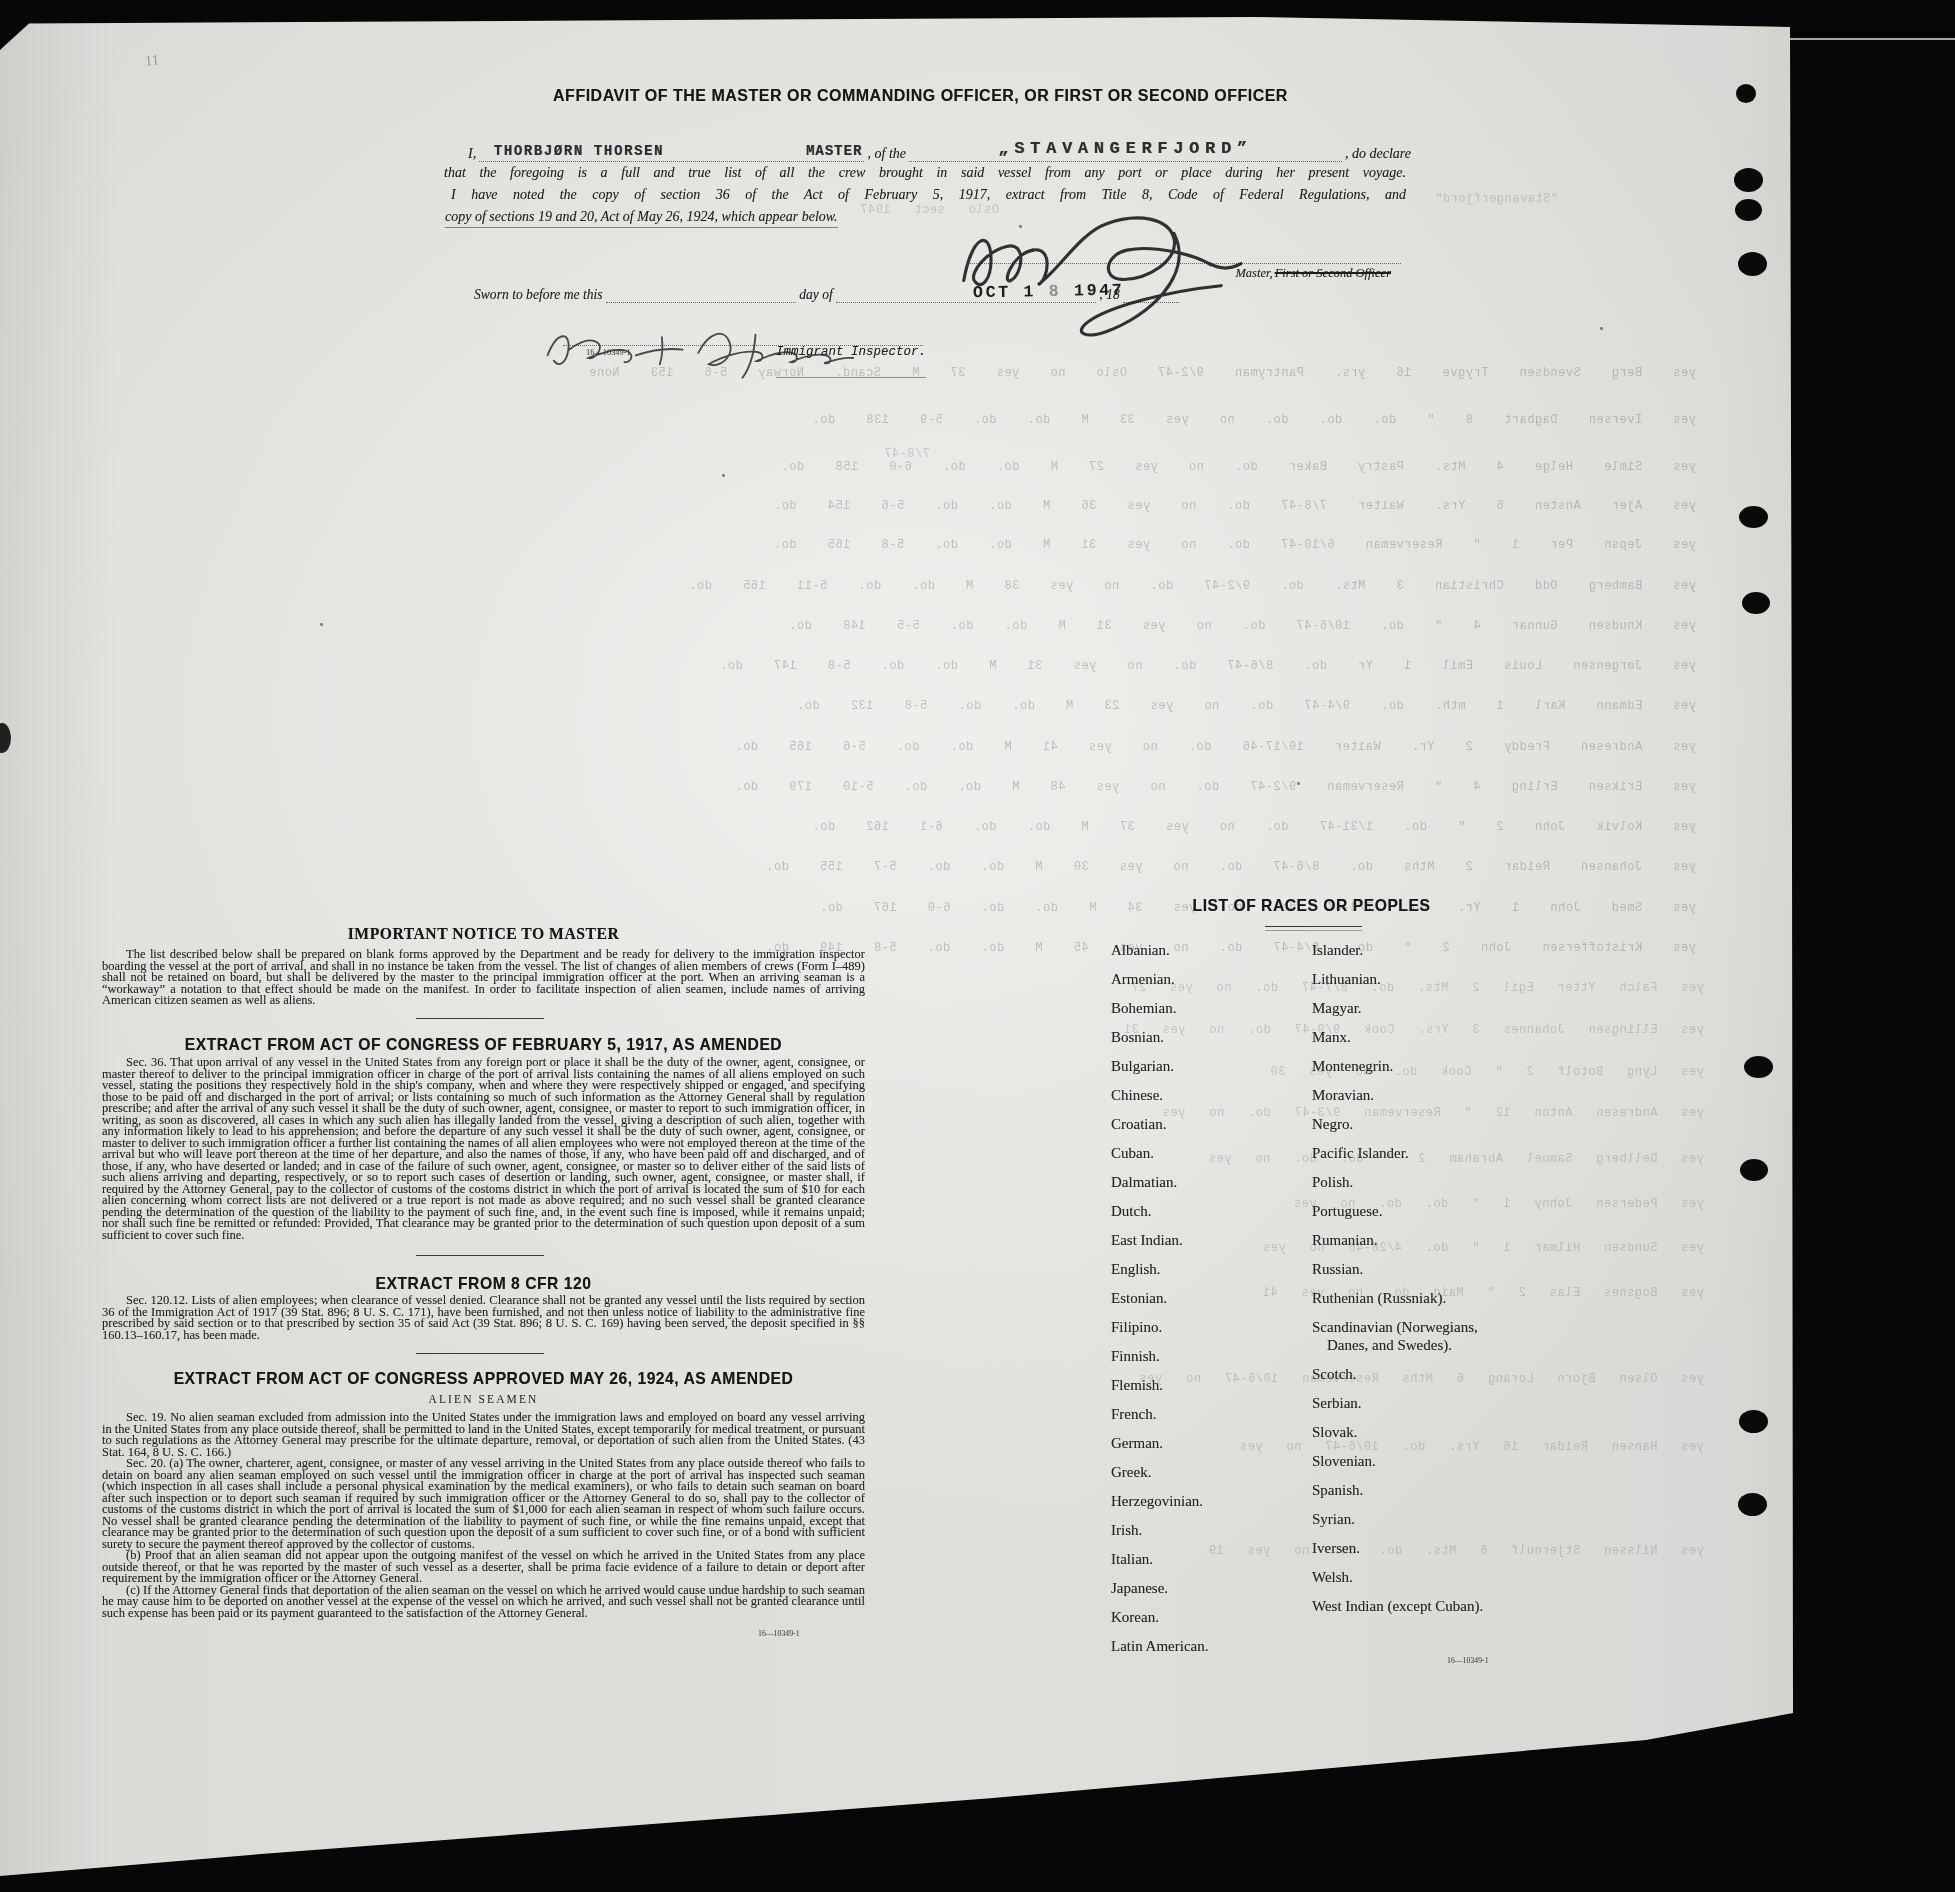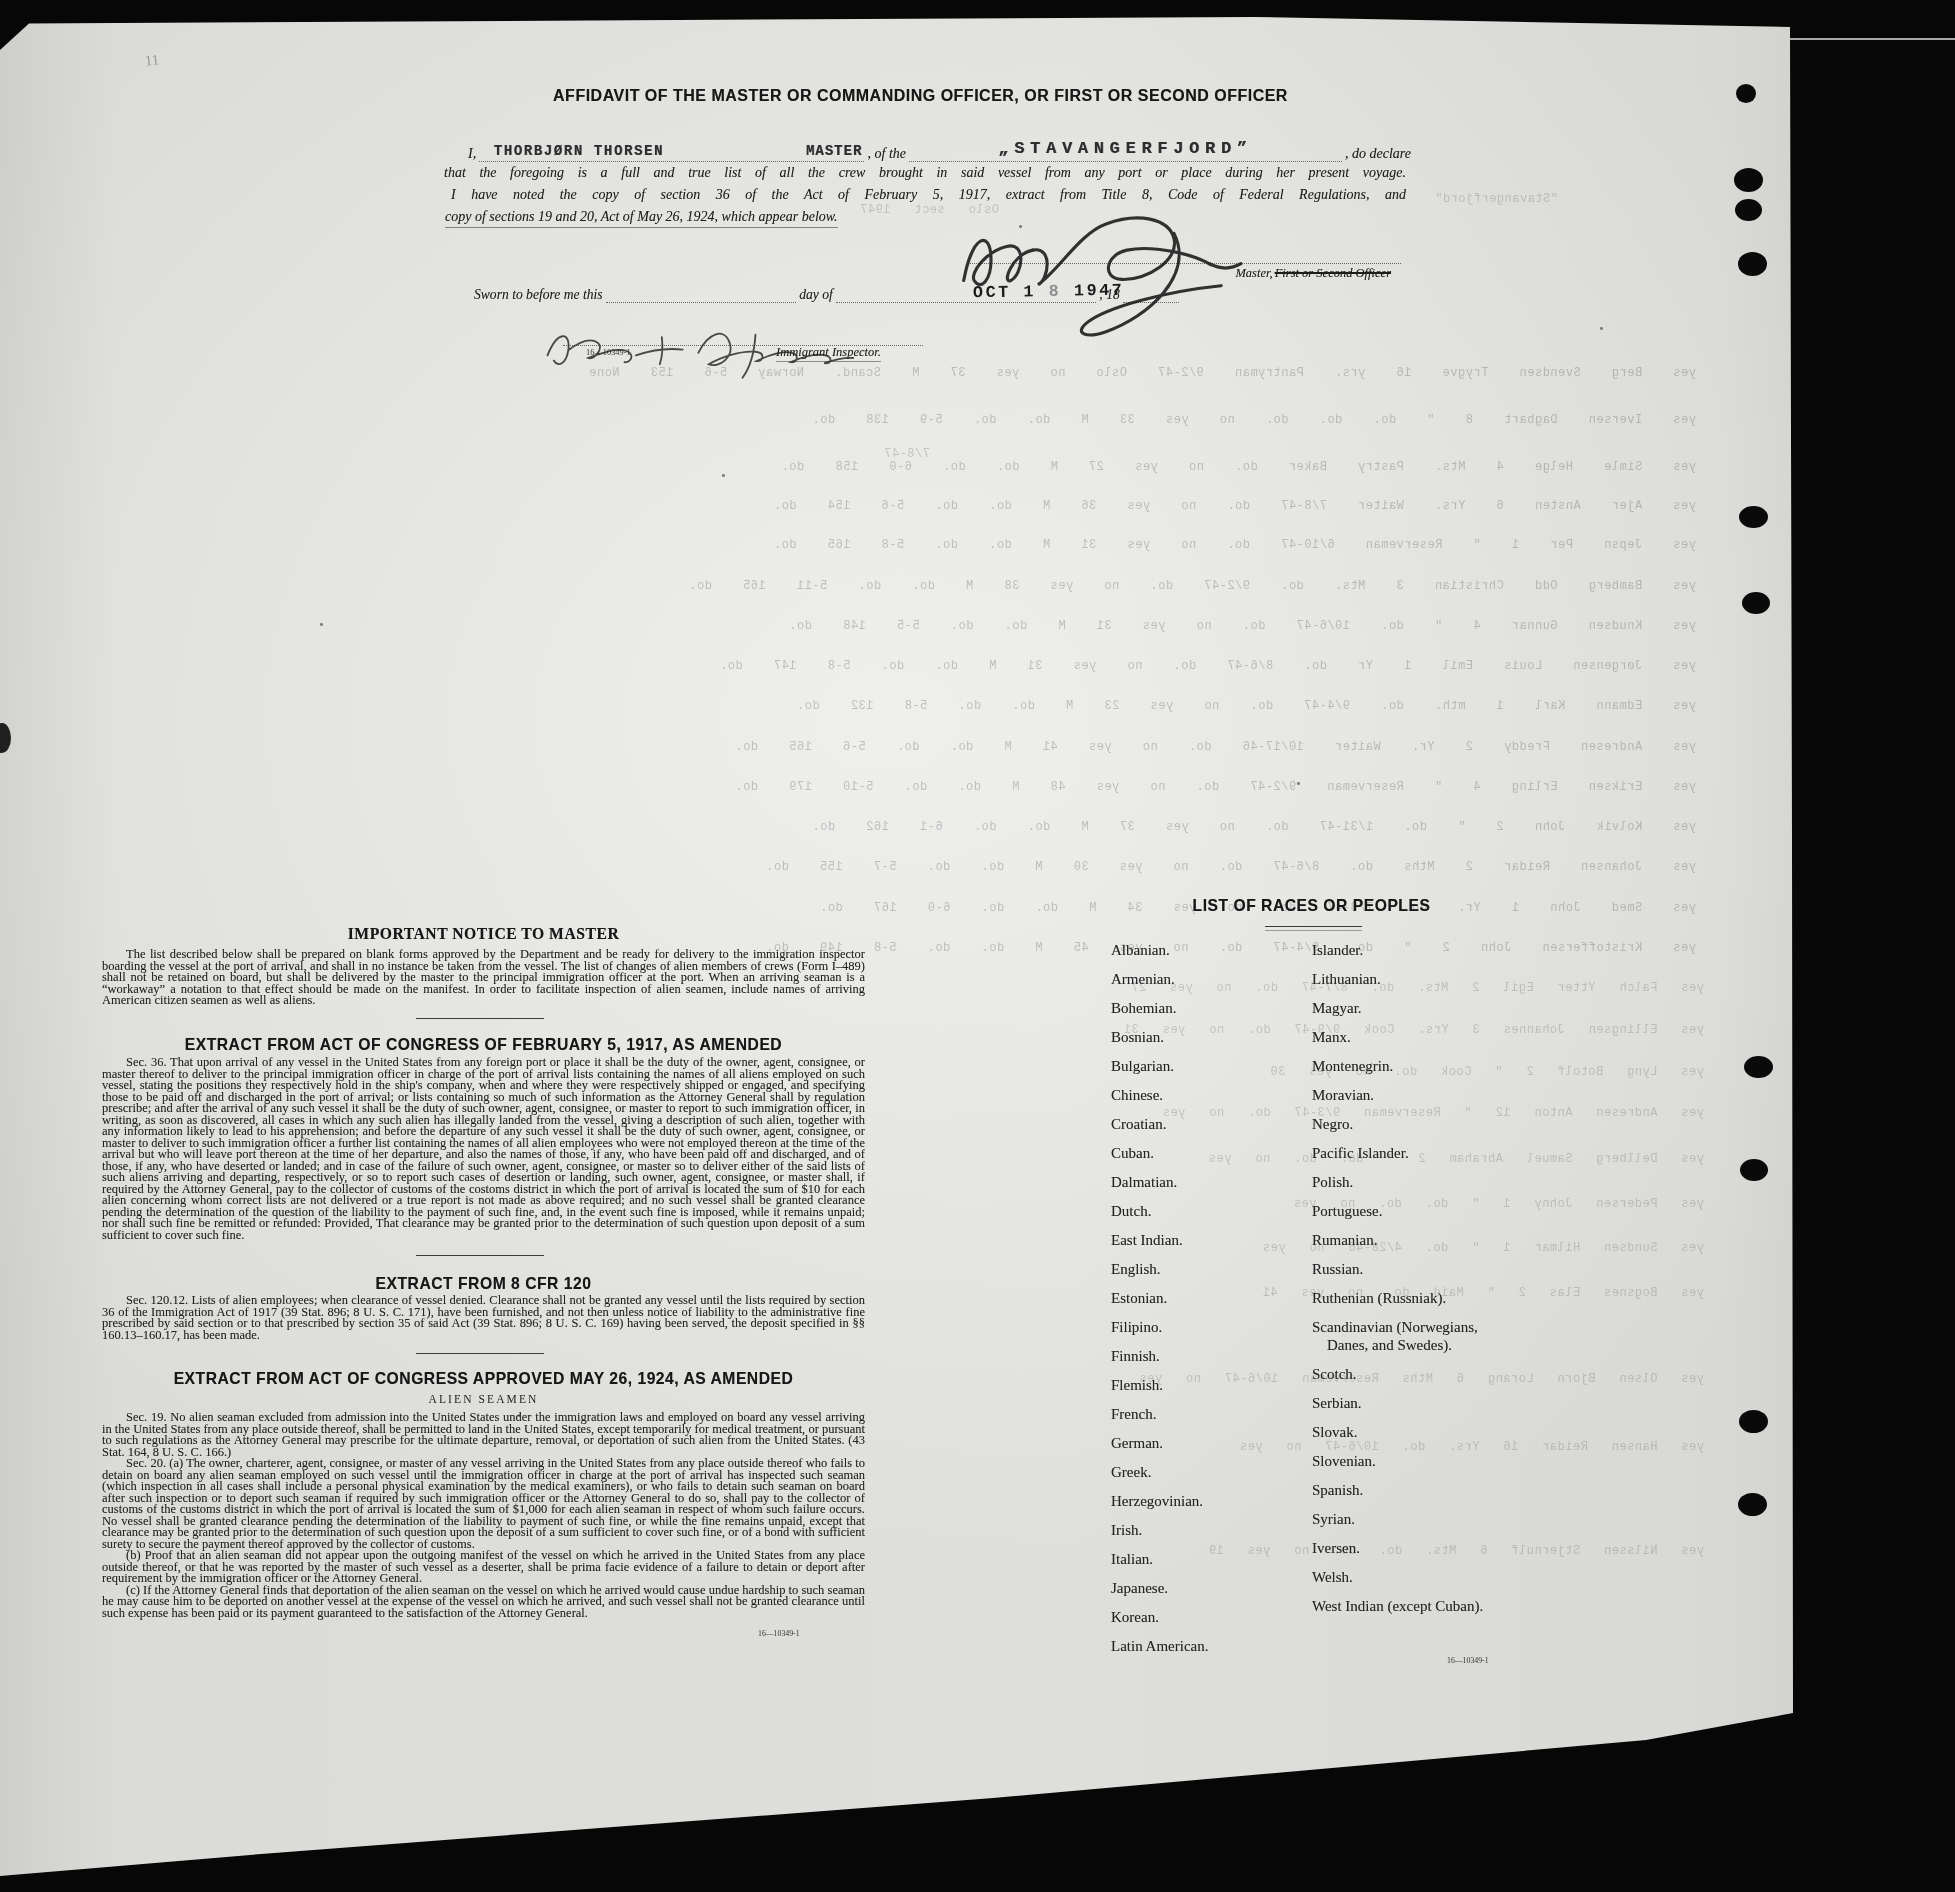--- a/index.html
+++ b/index.html
@@ -135,21 +135,21 @@
     <svg class="sig" viewBox="0 0 660 150" style="left:531px;top:306px;width:345px;height:78px;z-index:3;">
       <g fill="none" stroke="#262626" stroke-width="3.5" stroke-linecap="round" opacity="0.82">
         <path d="M30,95 C50,45 75,50 70,85 C66,112 50,118 42,105 M70,85 C90,70 110,60 126,70 C140,80 120,105 108,100 C130,92 160,80 180,86 C200,92 190,110 178,108"></path>
         <path d="M200,95 C230,85 260,80 290,84 M250,60 C252,80 250,100 246,112"></path>
         <path d="M320,90 C340,50 370,42 380,70 C390,98 360,120 340,112 C360,100 400,85 430,88 C450,90 445,108 432,106 C455,95 480,85 500,90 C515,94 510,110 498,108 C520,98 545,90 565,95 C580,99 575,112 562,110 C580,104 600,98 618,100"></path>
         <path d="M430,55 C428,85 420,118 405,138"></path>
       </g>
     </svg>
     <div class="dots" style="position:absolute;left:563px;top:332px;width:360px;height:12.5px;z-index:2;"></div>
     <div class="smalltext" style="position:absolute;left:586px;top:348px;z-index:2;">16—10349-1</div>
-    <div class="ital" style="position:absolute;left:776px;top:345px;font-size:12.5px;border-bottom:1px solid rgba(50,50,50,.5);padding-bottom:1px;z-index:2;">Immigrant Inspector.</div>
+    <div class="ital" style="position:absolute;left:776px;top:345px;font-size:12.5px;border-bottom:1px solid rgba(50,50,50,.5);padding-bottom:18px;z-index:2;font-family:Liberation Mono, monospace;">Immigrant Inspector.</div>
 
     <div class="heading" style="left:102px;top:925px;width:763px;z-index:2;font-family:Liberation Serif, serif;">IMPORTANT NOTICE TO MASTER</div>
     <p class="body-par" style="position:absolute;left:102px;top:949px;width:763px;z-index:2;">The list described below shall be prepared on blank forms approved by the Department and be ready for delivery to the immigration inspector boarding the vessel at the port of arrival, and shall in no instance be taken from the vessel.  The list of changes of alien members of crews (Form I–489) shall not be retained on board, but shall be delivered by the master to the principal immigration officer at the port.  When an arriving seaman is a “workaway” a notation to that effect should be made on the manifest.  In order to facilitate inspection of alien seamen, include names of arriving American citizen seamen as well as aliens.</p>
 
     <div class="rule" style="left:416px;top:1018px;width:128px;z-index:2;"></div>
 
     <div class="heading" style="left:102px;top:1036px;width:763px;z-index:2;">EXTRACT FROM ACT OF CONGRESS OF FEBRUARY 5, 1917, AS AMENDED</div>
     <p class="body-par" style="position:absolute;left:102px;top:1057px;width:763px;z-index:2;">Sec. 36. That upon arrival of any vessel in the United States from any foreign port or place it shall be the duty of the owner, agent, consignee, or master thereof to deliver to the principal immigration officer in charge of the port of arrival lists containing the names of all aliens employed on such vessel, stating the positions they respectively hold in the ship's company, when and where they were respectively shipped or engaged, and specifying those to be paid off and discharged in the port of arrival; or lists containing so much of such information as the Attorney General shall by regulation prescribe; and after the arrival of any such vessel it shall be the duty of such owner, agent, consignee, or master to report to such immigration officer, in writing, as soon as discovered, all cases in which any such alien has illegally landed from the vessel, giving a description of such alien, together with any information likely to lead to his apprehension; and before the departure of any such vessel it shall be the duty of such owner, agent, consignee, or master to deliver to such immigration officer a further list containing the names of all alien employees who were not employed thereon at the time of the arrival but who will leave port thereon at the time of her departure, and also the names of those, if any, who have been paid off and discharged, and of those, if any, who have deserted or landed; and in case of the failure of such owner, agent, consignee, or master so to deliver either of the said lists of such aliens arriving and departing, respectively, or so to report such cases of desertion or landing, such owner, agent, consignee, or master shall, if required by the Attorney General, pay to the collector of customs of the costoms district in which the port of arrival is located the sum of $10 for each alien concerning whom correct lists are not delivered or a true report is not made as above required; and no such vessel shall be granted clearance pending the determination of the question of the liability to the payment of such fine, and, in the event such fine is imposed, while it remains unpaid; nor shall such fine be remitted or refunded: Provided, That clearance may be granted prior to the determination of such question upon deposit of a sum sufficient to cover such fine.</p>
 
     <div class="rule" style="left:416px;top:1255px;width:128px;z-index:2;"></div>

